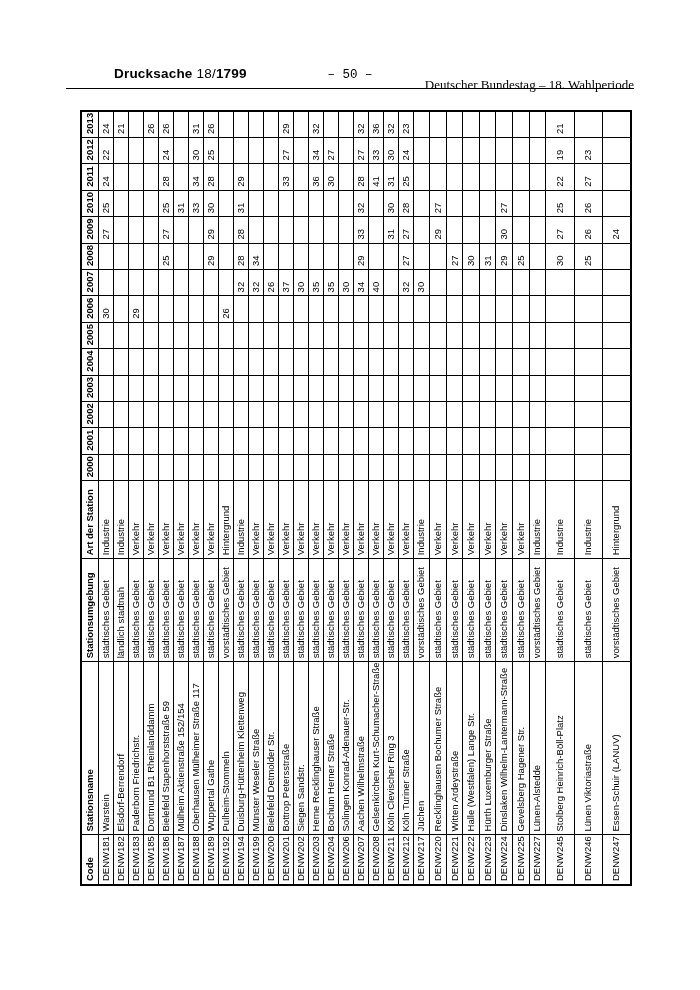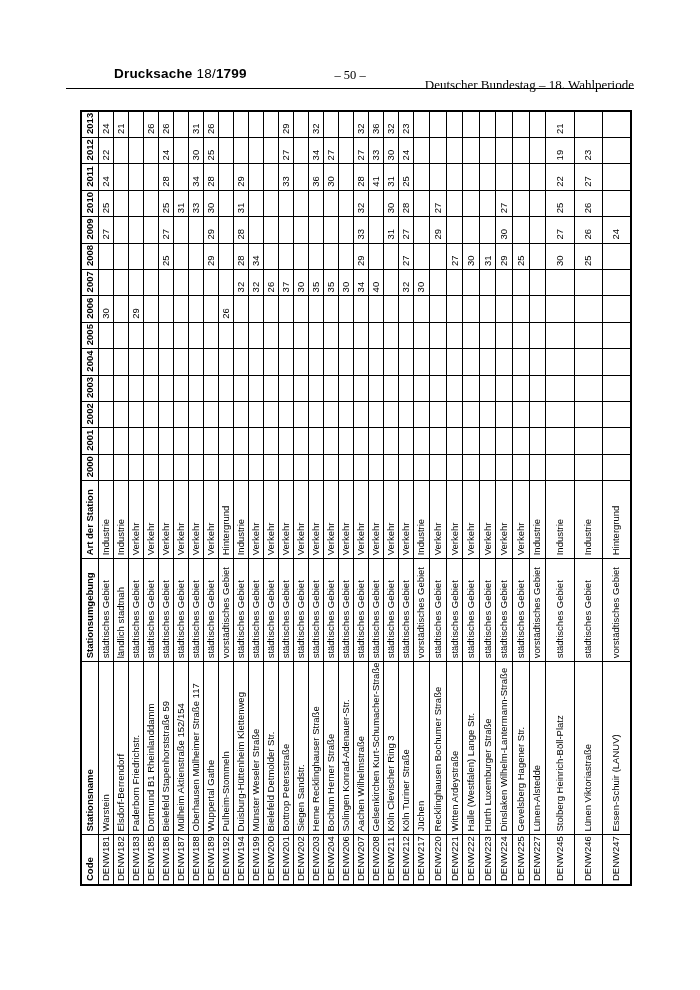--- a/index.html
+++ b/index.html
@@ -16,21 +16,21 @@
     position:absolute; left:66px; top:66px; width:568px; height:18px;
   }
   .ph-left {
     position:absolute; left:0; top:0;
     font-family:"Liberation Sans", sans-serif;
     font-size:13.5px; font-weight:bold; letter-spacing:0.2px;margin-left:48px;
   }
   .ph-left .num-prefix { font-weight:normal; }
   .ph-center {
     position:absolute; left:0; right:0; top:2px; text-align:center;
-    font-family:Liberation Serif, serif; font-size:12.5px;
+    font-family:Liberation Mono, monospace; font-size:12.5px;
   }
   .ph-right {
     position:absolute; right:0; top:1px;
     font-family:"Liberation Serif", serif; font-size:13px;margin-top:10px;
   }
   .header-rule {
     position:absolute; left:66px; top:88px; width:568px; height:0;
     border-top:1.4px solid #000;
   }
   

